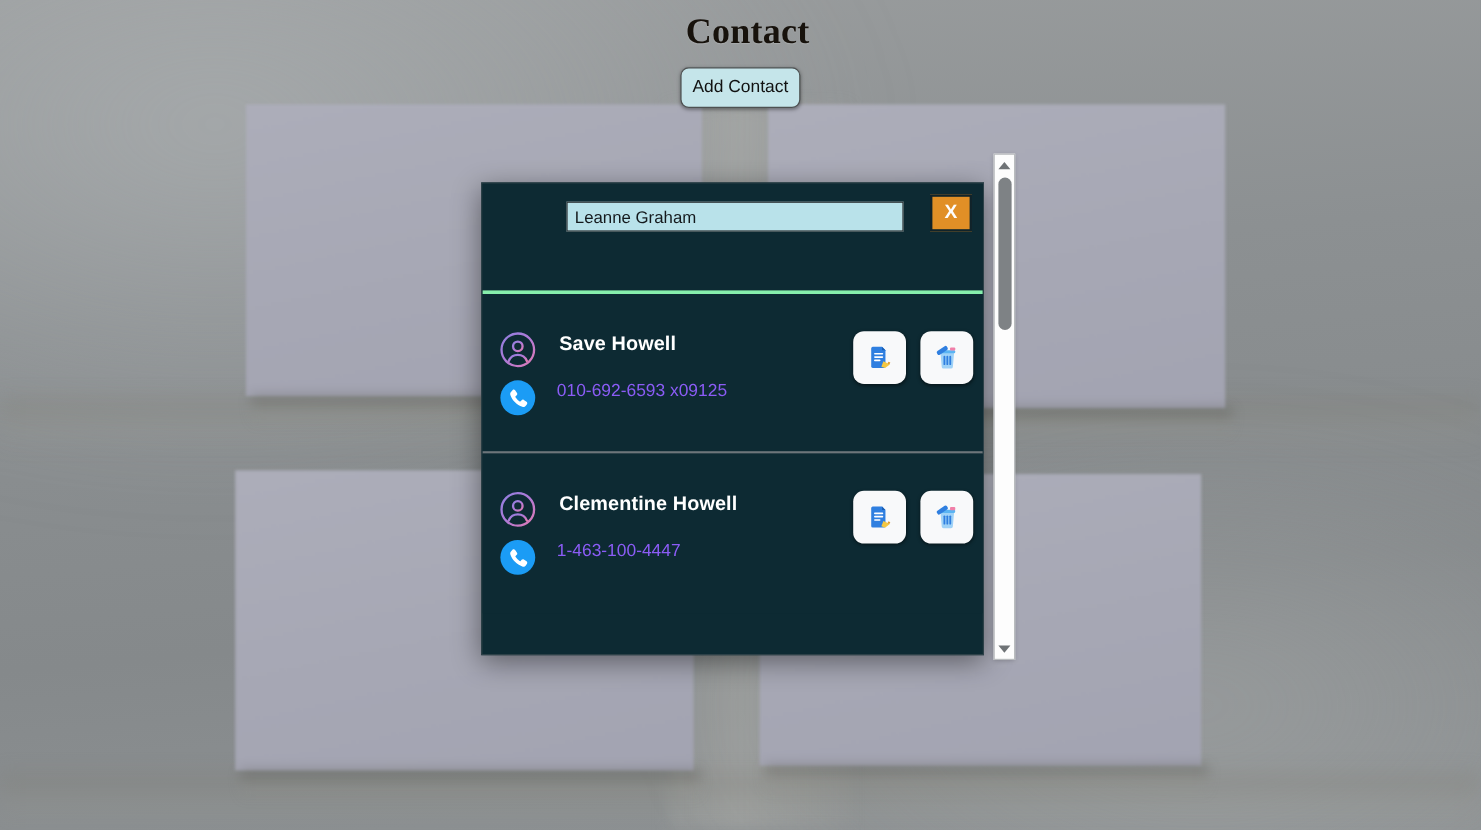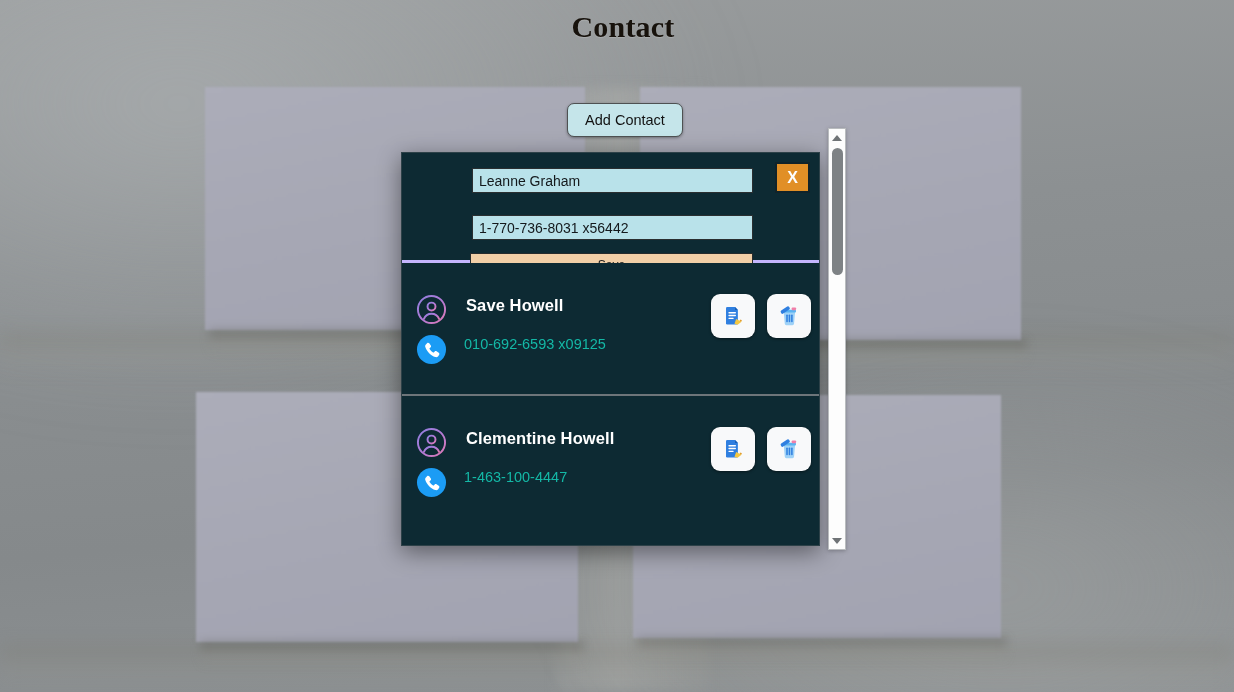--- a/index.html
+++ b/index.html
@@ -85,52 +85,51 @@
     letter-spacing: .2px;
     text-shadow: 0 1px 1px rgba(255,255,255,.18);
     padding-left: 12px;
   }
 
   
   #add-contact-btn {
     position: absolute;
     left: 567px;
     top: 56px;
-    width: 116px;
+    width: 100px;
     height: 34px;
     background: #c5e5ea;
     border: 1px solid #4e5152;
     border-radius: 7px;
     color: #111;
     font-size: 14.5px;
     font-family: "Liberation Sans", sans-serif;
     cursor: pointer;
     box-shadow: 0 1px 3px rgba(0,0,0,.35);
-    margin-top: 47px;
   }
 
   
   #contact-modal {
     position: absolute;
     left: 401px;
     top: 152px;
     width: 419px;
     height: 394px;
     background: #0d2a33;
     border: 1px solid #2d4148;
     box-shadow: 0 6px 22px rgba(0,0,0,.45);
     overflow: hidden;
   }
 
   
   #contact-form {
     position: relative;
-    height: 110px;
+    height: 92px;
     background: #0d2a33;
-    border-bottom: 3px solid #c4b5fd;
+    border-bottom: 3px solid #86efac;
     text-decoration: underline;
   }
   .field {
     position: absolute;
     left: 70px;
     width: 281px;
     height: 25px;
     background: #b9e2ea;
     border: 1px solid #2a2f31;
     color: #14191c;
@@ -195,21 +194,21 @@
     color: #ffffff;
     font-size: 16.5px;
     font-weight: bold;
     font-family: "Liberation Sans", sans-serif;
     letter-spacing: .1px;
   }
   .contact-phone {
     position: absolute;
     left: 62px;
     top: 73px;
-    color: #14b8a6;
+    color: #8b5cf6;
     font-size: 14.5px;
     font-family: "Liberation Sans", sans-serif;
   }
 
   .row-actions {
     position: absolute;
     right: 8px;
     top: 31px;
     display: flex;
     gap: 12px;
@@ -286,21 +285,20 @@
 </div>
 
 <h1 id="heading">Contact</h1>
 
 <button id="add-contact-btn">Add Contact</button>
 
 <div id="contact-modal">
 
   <div id="contact-form">
     <input id="name-field" class="field" type="text" value="Leanne Graham" style="">
-    <input id="phone-field" class="field" type="text" value="1-770-736-8031 x56442" style="">
     <button id="save-button">Save</button>
     <button id="close-button">X</button>
   </div>
 
   <div class="contact-row">
     <span class="avatar-icon">
       <svg viewBox="0 0 32 32">
         <defs>
           <linearGradient id="ag1" x1="0" y1="0" x2="1" y2="1">
             <stop offset="0%" stop-color="#8f7fe0"></stop>

